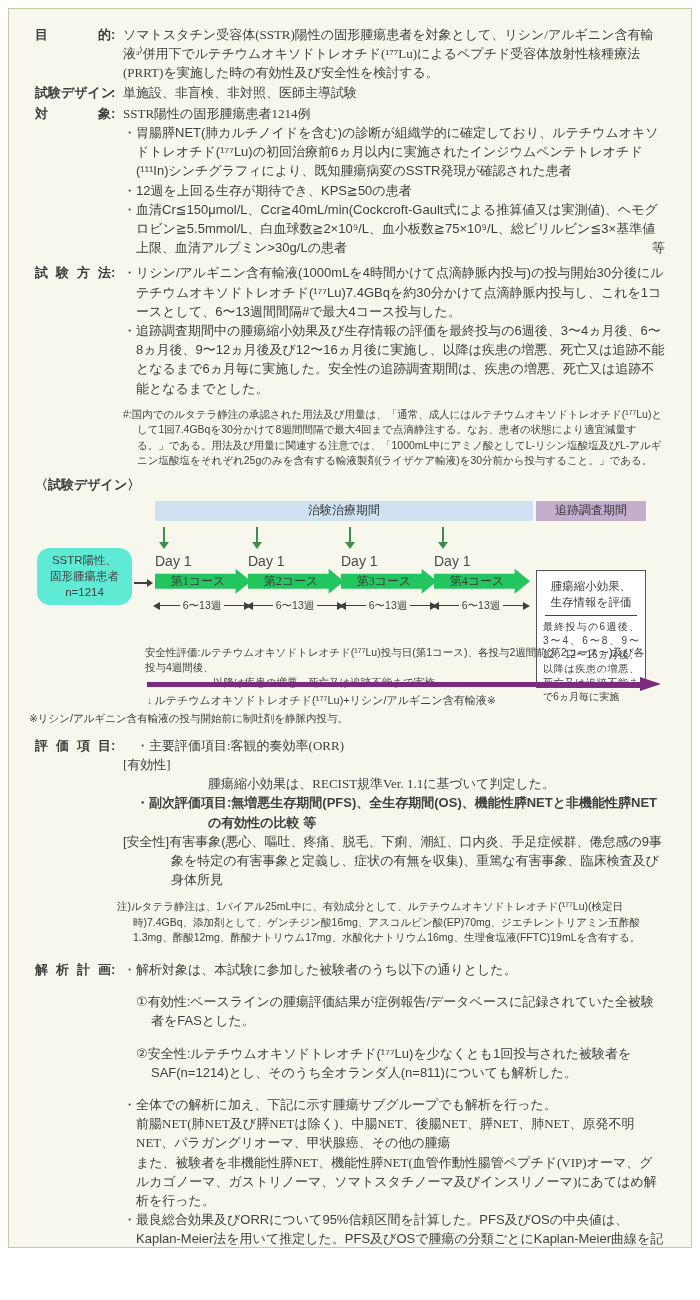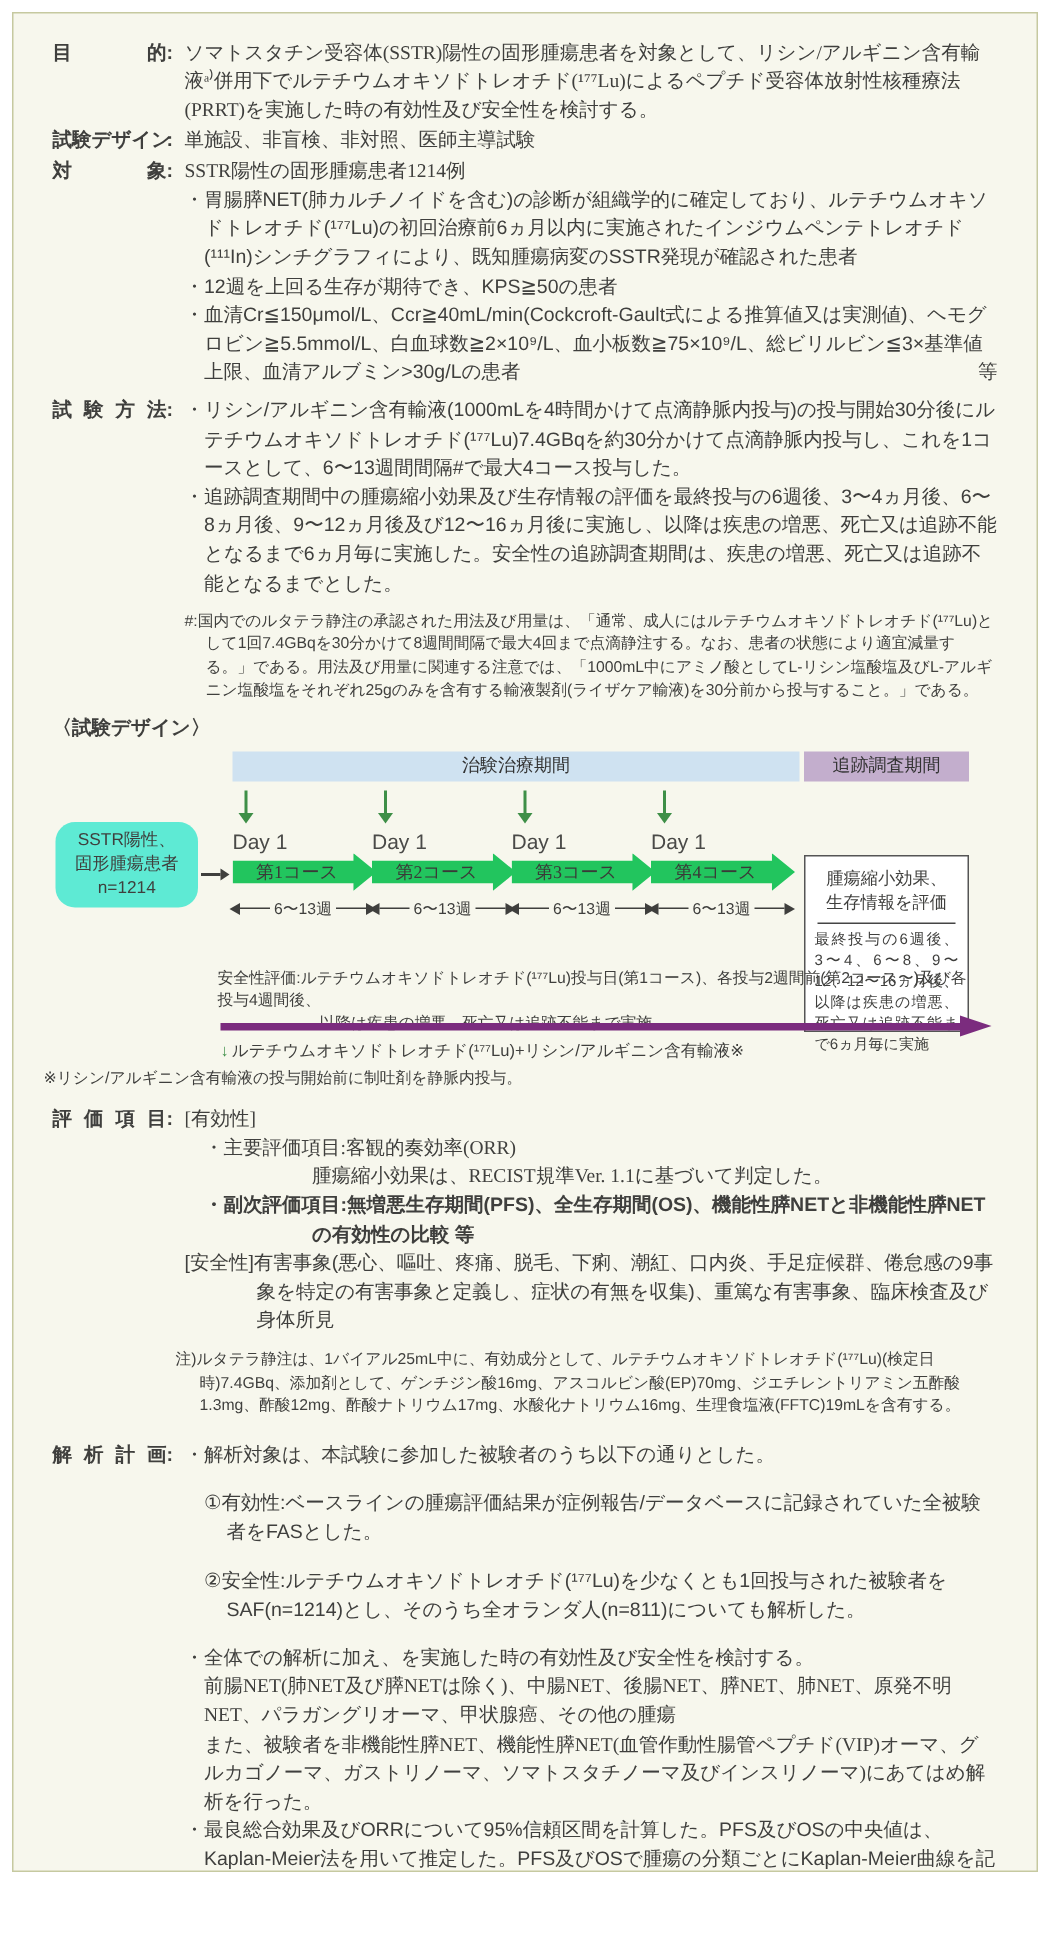--- a/index.html
+++ b/index.html
@@ -202,36 +202,36 @@
       </div>
 
     <div class="druglabel"><span class="dglyph">↓</span><span>ルテチウムオキソドトレオチド(¹⁷⁷Lu)+リシン/アルギニン含有輸液※</span></div>
   </div>
 
   <p class="ast">※リシン/アルギニン含有輸液の投与開始前に制吐剤を静脈内投与。</p>
 
   <div class="row mt10">
     <div class="labelcol"><span class="jlabel">評価項目</span><span>:</span></div>
     <div class="contentcol">
+      <p class="p pind">・主要評価項目:客観的奏効率(ORR)</p>
       <p class="p">[有効性]</p>
-      <p class="p pind">・主要評価項目:客観的奏効率(ORR)</p>
       <p class="p indent85">腫瘍縮小効果は、RECIST規準Ver. 1.1に基づいて判定した。</p>
       <p class="hang72">・副次評価項目:無増悪生存期間(PFS)、全生存期間(OS)、機能性膵NETと非機能性膵NETの有効性の比較 等</p>
       <p class="hang48">[安全性]有害事象(悪心、嘔吐、疼痛、脱毛、下痢、潮紅、口内炎、手足症候群、倦怠感の9事象を特定の有害事象と定義し、症状の有無を収集)、重篤な有害事象、臨床検査及び身体所見</p>
     </div>
   </div>
 
   <p class="notejp">注)ルタテラ静注は、1バイアル25mL中に、有効成分として、ルテチウムオキソドトレオチド(¹⁷⁷Lu)(検定日時)7.4GBq、添加剤として、ゲンチジン酸16mg、アスコルビン酸(EP)70mg、ジエチレントリアミン五酢酸1.3mg、酢酸12mg、酢酸ナトリウム17mg、水酸化ナトリウム16mg、生理食塩液(FFTC)19mLを含有する。</p>
 
   <div class="row mt14">
     <div class="labelcol"><span class="jlabel">解析計画</span><span>:</span></div>
     <div class="contentcol">
       <p class="bullet">・解析対象は、本試験に参加した被験者のうち以下の通りとした。</p>
       <p class="circ">①有効性:ベースラインの腫瘍評価結果が症例報告/データベースに記録されていた全被験者をFASとした。</p>
       <p class="circ">②安全性:ルテチウムオキソドトレオチド(¹⁷⁷Lu)を少なくとも1回投与された被験者をSAF(n=1214)とし、そのうち全オランダ人(n=811)についても解析した。</p>
-      <p class="bullet">・全体での解析に加え、を実施した時の有効性及び安全性を検討する。</p>
+      <p class="bullet">・全体での解析に加え、下記に示す腫瘍サブグループでも解析を行った。</p>
       <p class="p pind">前腸NET(肺NET及び膵NETは除く)、中腸NET、後腸NET、膵NET、肺NET、原発不明NET、パラガングリオーマ、甲状腺癌、その他の腫瘍</p>
       <p class="p pind">また、被験者を非機能性膵NET、機能性膵NET(血管作動性腸管ペプチド(VIP)オーマ、グルカゴノーマ、ガストリノーマ、ソマトスタチノーマ及びインスリノーマ)にあてはめ解析を行った。</p>
       <p class="bullet">・最良総合効果及びORRについて95%信頼区間を計算した。PFS及びOSの中央値は、Kaplan-Meier法を用いて推定した。PFS及びOSで腫瘍の分類ごとにKaplan-Meier曲線を記載した。</p>
     </div>
   </div>
 
 </div>
 
 </body></html>

